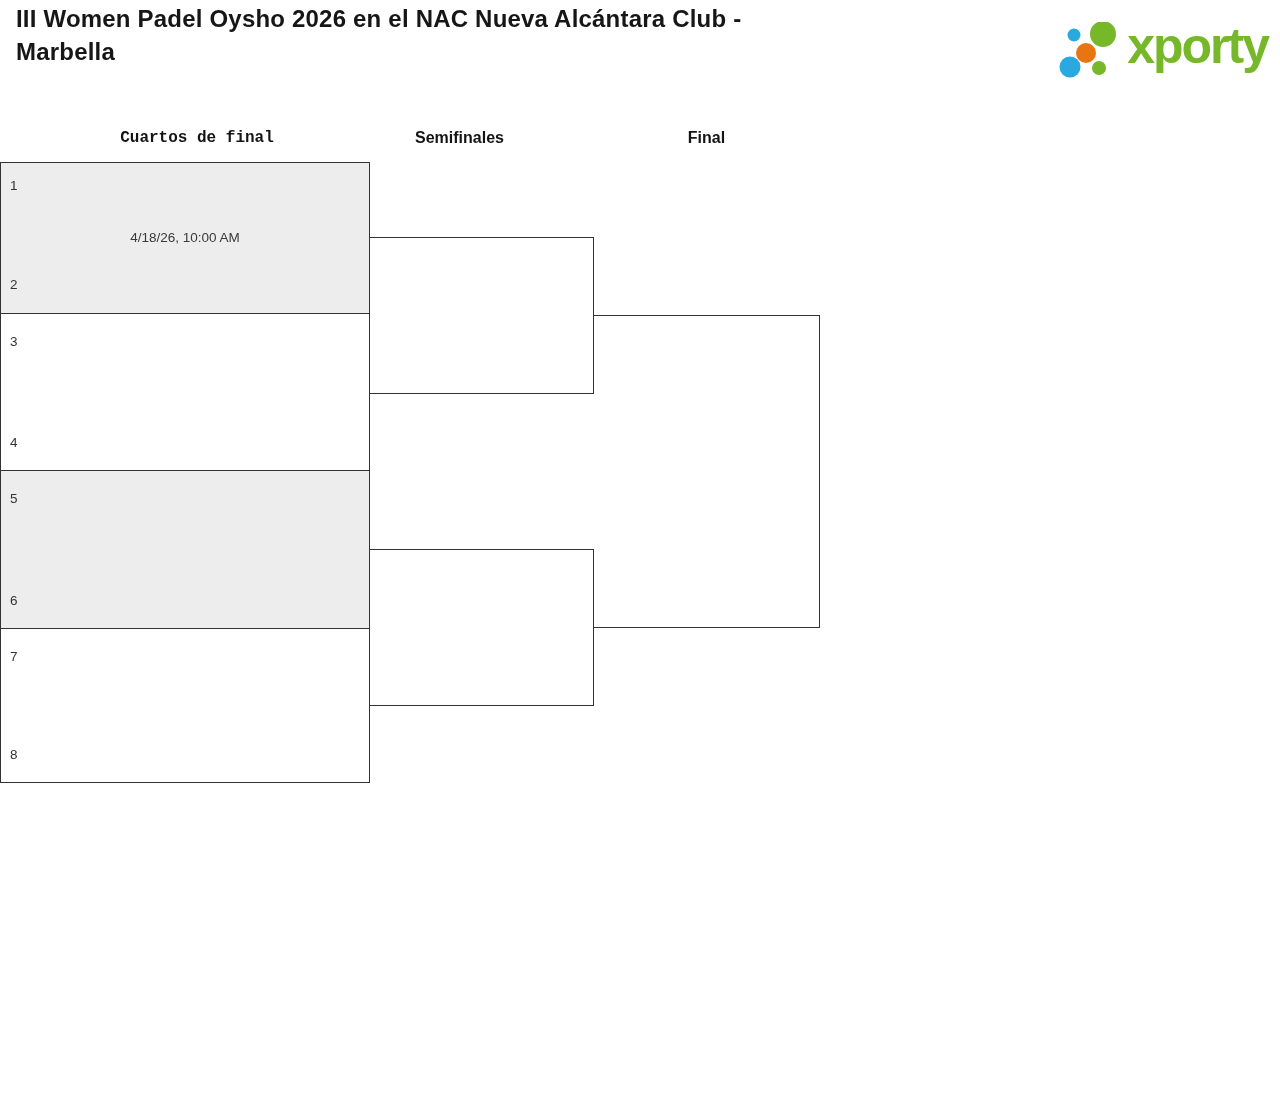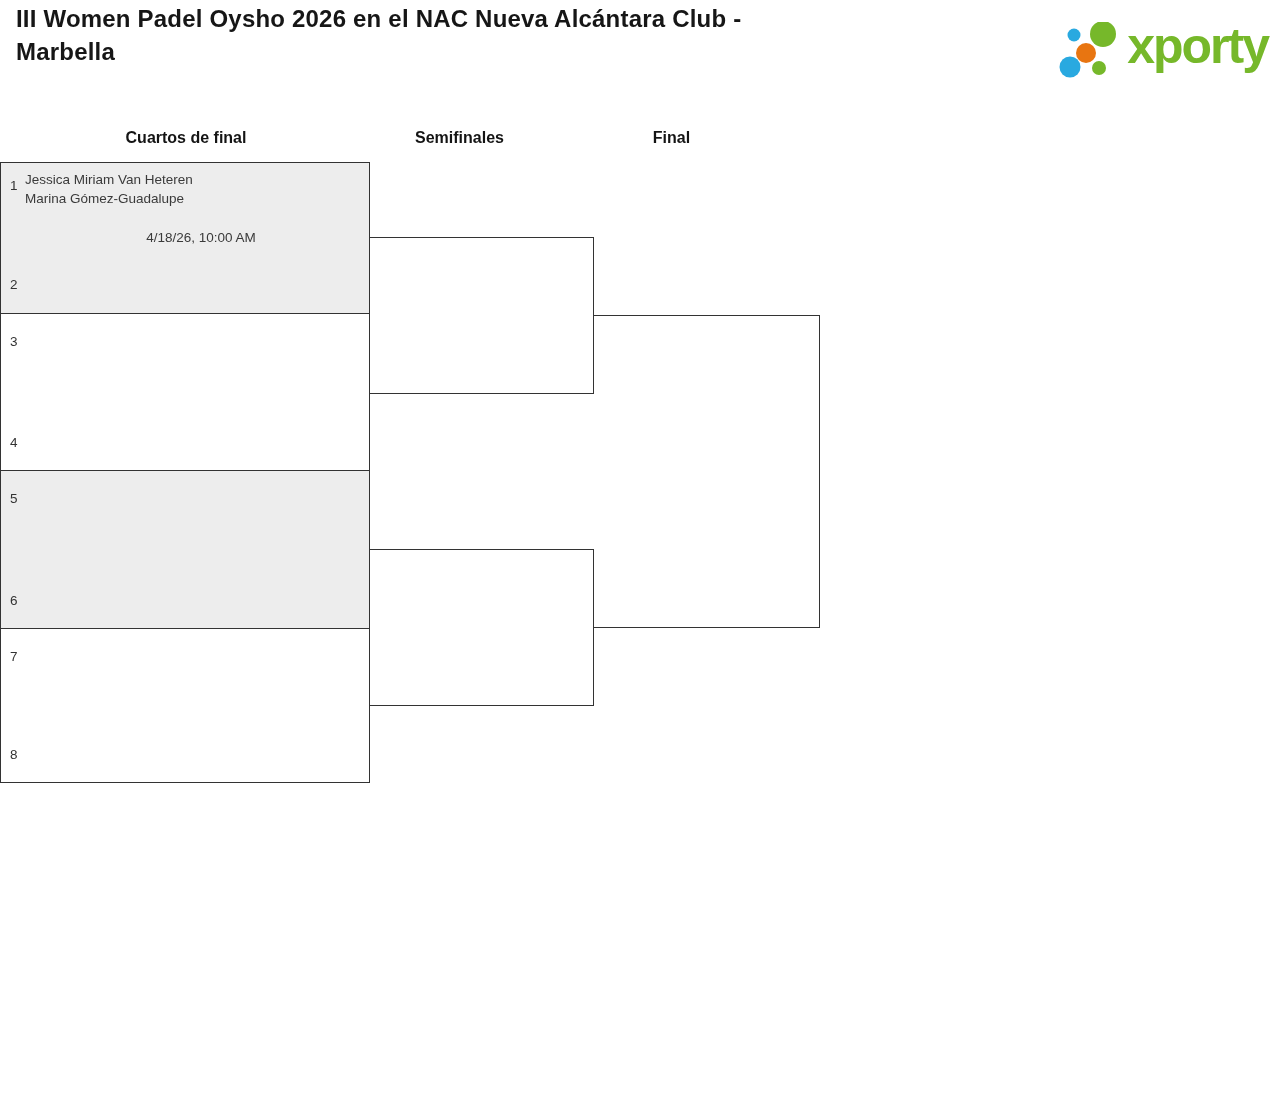--- a/index.html
+++ b/index.html
@@ -24,23 +24,23 @@
   .logo-word{
     font-size:50px;line-height:60px;font-weight:800;
     letter-spacing:-2px;color:#76b82a;margin-left:9px;
   }
   
   .bracket{position:absolute;left:0;top:0;width:1280px;height:900px;}
   .round-label{
     position:absolute;top:129px;height:20px;
     font-size:16px;font-weight:700;color:#141414;text-align:center;
   }
-  .round-label.r1{left:1px;width:370px;}
+  .round-label.r1{left:12px;width:370px;font-family:Liberation Mono, monospace;}
   .round-label.r2{left:347px;width:225px;}
-  .round-label.r3{left:558px;width:227px;}
+  .round-label.r3{left:593px;width:227px;}
 
   .box{position:absolute;border:1px solid #333333;box-sizing:border-box;}
   .qf{left:0;width:370px;background:#ffffff;}
   .qf.shaded{background:#ededed;}
   #qf1{top:162px;height:152px;}
   #qf2{top:313px;height:158px;}
   #qf3{top:470px;height:159px;}
   #qf4{top:628px;height:155px;}
 
   .sf{left:369px;width:225px;background:transparent;}
@@ -57,21 +57,21 @@
   #qf1 .seed.top{top:15px;}
   #qf1 .seed.bottom{bottom:21px;}
 
   .teams{
     position:absolute;left:24px;top:8px;
     font-size:13.5px;line-height:18.5px;color:#3a3a3a;
   }
   .team-line{display:block;}
   .match-date{
     position:absolute;top:67px;left:0;width:100%;
-    text-align:center;font-size:13.5px;color:#3a3a3a;padding-left:16px;
+    text-align:center;font-size:13.5px;color:#3a3a3a;
   }
 </style>
 </head>
 <body>
 
 <header class="page-header">
   <div class="page-title">III Women Padel Oysho 2026 en el NAC Nueva Alcántara Club - Marbella</div>
 </header>
 
 <div class="logo">
@@ -90,24 +90,20 @@
   <div class="round-label r1">Cuartos de final</div>
   <div class="round-label r2">Semifinales</div>
   <div class="round-label r3">Final</div>
 
   <div class="box sf" id="sf1"></div>
   <div class="box sf" id="sf2"></div>
   <div class="box" id="final"></div>
 
   <div class="box qf shaded" id="qf1">
     <span class="seed top">1</span>
-    <div class="teams">
-      <span class="team-line">Jessica Miriam Van Heteren</span>
-      <span class="team-line">Marina Gómez-Guadalupe</span>
-    </div>
     <div class="match-date">4/18/26, 10:00 AM</div>
     <span class="seed bottom">2</span>
   </div>
 
   <div class="box qf" id="qf2">
     <span class="seed top">3</span>
     <span class="seed bottom">4</span>
   </div>
 
   <div class="box qf shaded" id="qf3">

